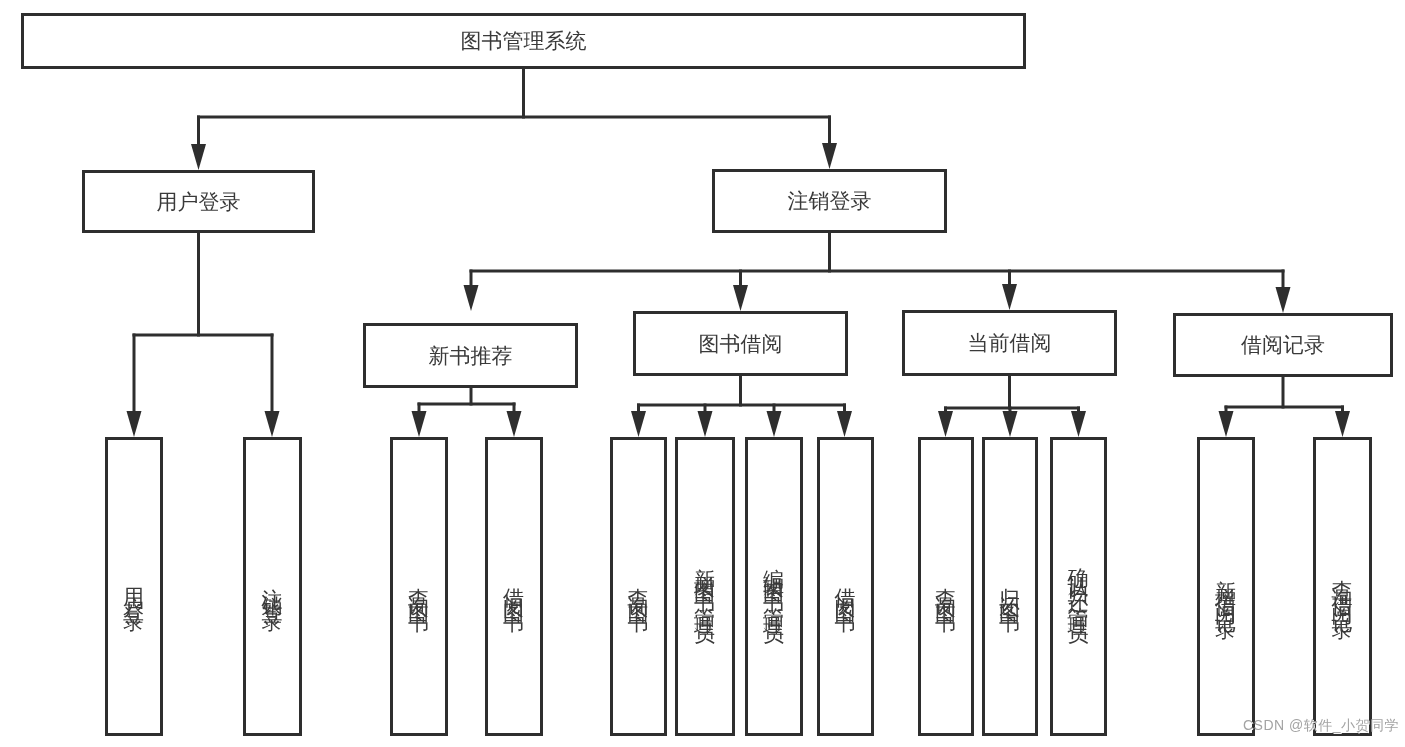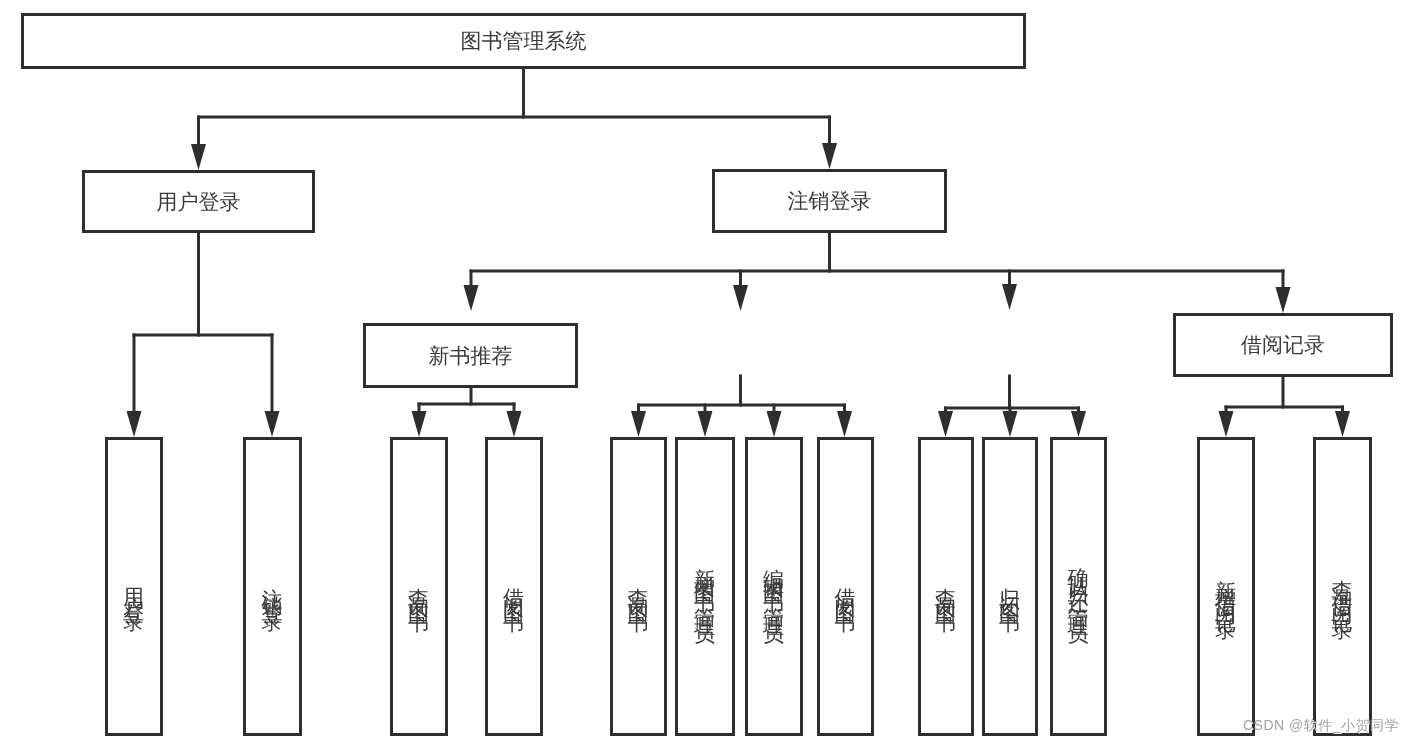--- a/index.html
+++ b/index.html
@@ -151,20 +151,22 @@
       <polygon points="1335,411 1350,411 1342.5,437"></polygon>
     </g>
   </svg>
 
   <div class="box n-root">图书管理系统</div>
 
   <div class="box n-login">用户登录</div>
   <div class="box n-mgmt">注销登录</div>
 
   <div class="box n-newrec">新书推荐</div>
+  <div class="box n-borrow">图书借阅</div>
+  <div class="box n-current">当前借阅</div>
   <div class="box n-record">借阅记录</div>
 
   <div class="box leaf l-a">用户登录</div>
   <div class="box leaf l-b">注销登录</div>
 
   <div class="box leaf l-c">查询图书</div>
   <div class="box leaf l-d">借阅图书</div>
 
   <div class="box leaf l-e">查询图书</div>
   <div class="box leaf l-f">新增图书（管理员）</div>

